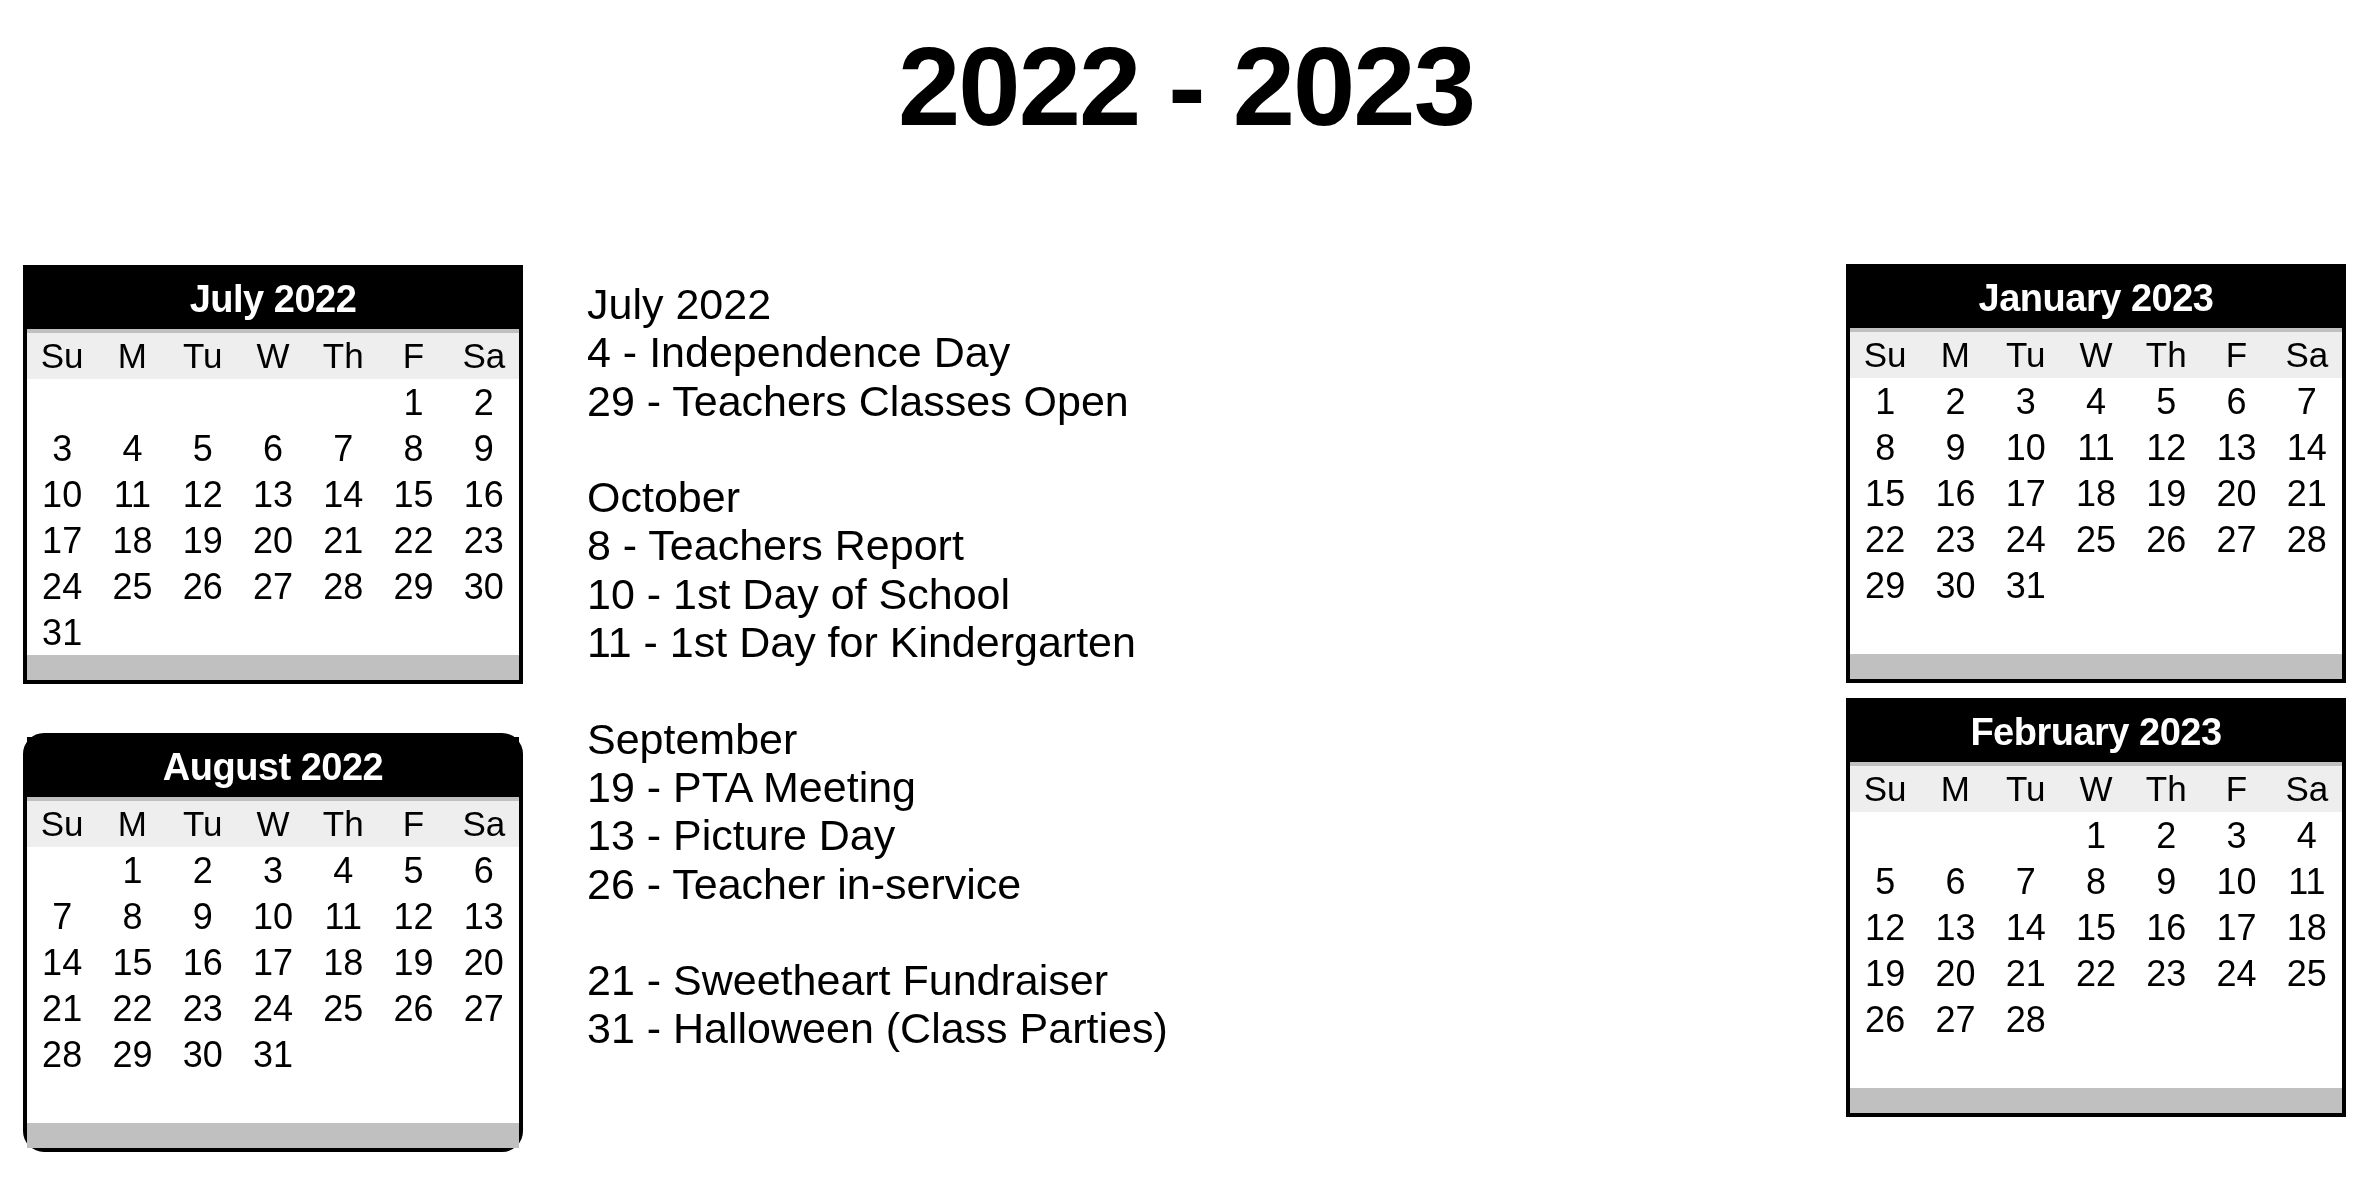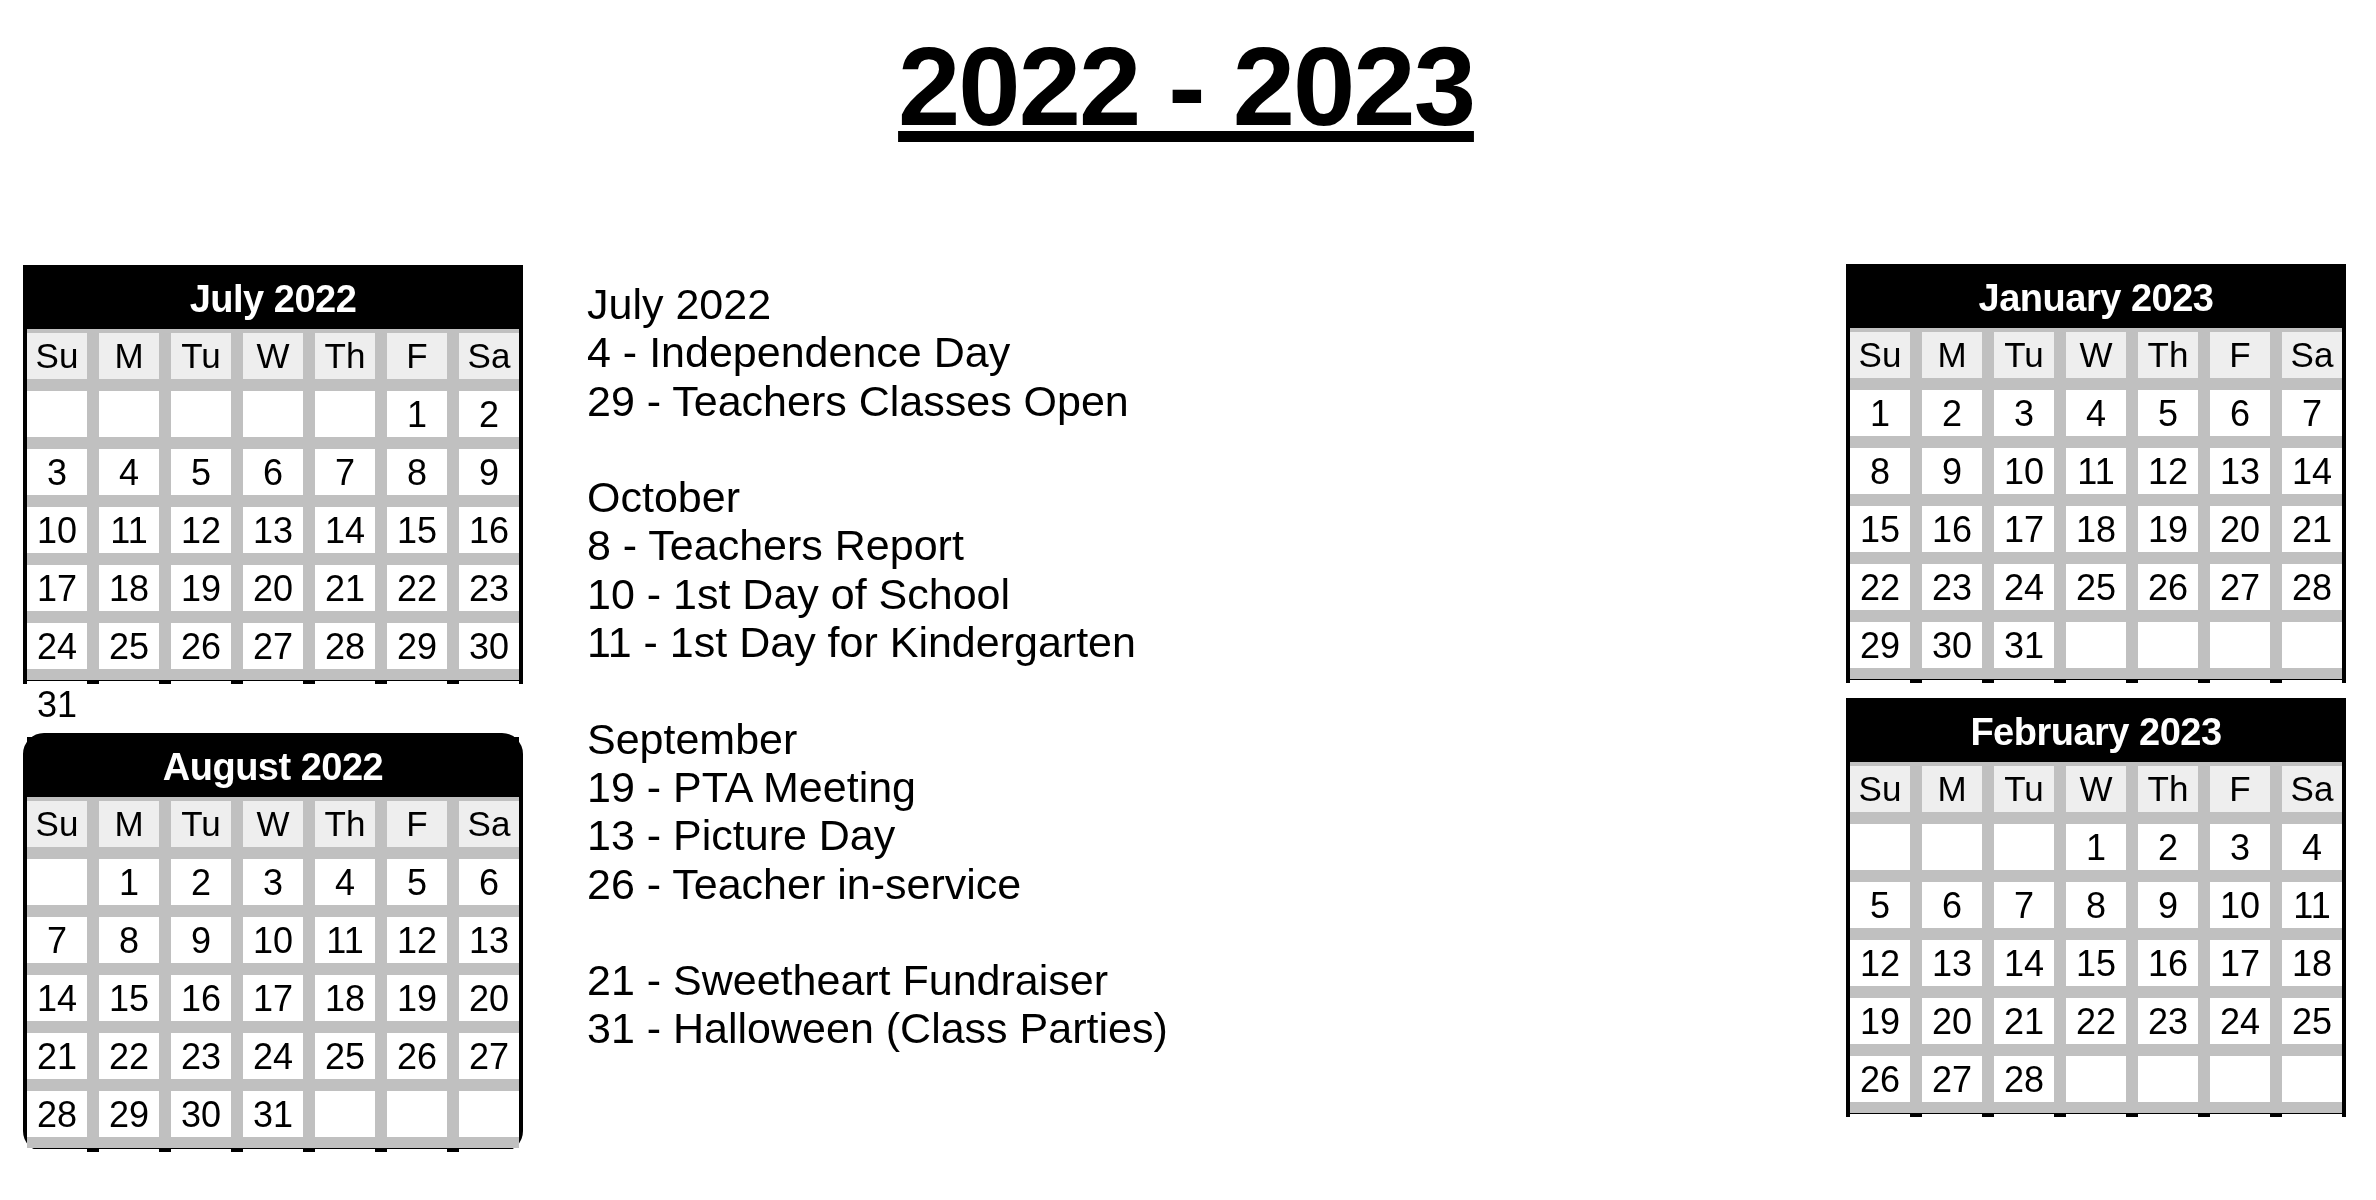--- a/index.html
+++ b/index.html
@@ -1,24 +1,24 @@
 <!DOCTYPE html>
 <html><head>
 <meta charset="utf-8">
 <style>
   html, body { margin:0; padding:0; background:#ffffff; }
   body { width:2376px; height:1200px; position:relative; overflow:hidden;
          font-family:"Liberation Sans", sans-serif; color:#000; }
   .title { position:absolute; left:0; width:2372px; top:22px; text-align:center;
-           font-weight:bold; font-size:112px; line-height:130px; letter-spacing:-2px;text-decoration:underline; }
+           font-weight:bold; font-size:112px; line-height:130px; letter-spacing:-2px; }
   .cal { position:absolute; width:492px; height:411px; border:4px solid #000; background:#fff; }
   .cal-head { height:60px; background:#000; color:#fff; font-weight:bold; font-size:38px;
               line-height:60px; text-align:center; letter-spacing:-0.5px; }
   .cal-grid { display:grid; grid-template-columns:repeat(7, 1fr); grid-template-rows:46px repeat(6, 46px);
-              gap:12px; background:#c0c0c0; border-top:4px solid #c0c0c0; height:347px; }
+              gap:0; background:#c0c0c0; border-top:4px solid #c0c0c0; height:347px; }
   .dn { background:#eeeeee; font-size:35px; line-height:46px; text-align:center; }
   .dc { background:#ffffff; font-size:36px; line-height:48px; text-align:center; }
   .events { position:absolute; left:587px; top:280px; font-size:43px; line-height:48.3px; }
   .ev-line { white-space:nowrap; height:48.3px; }
   .ev-gap { height:48.3px; }
 </style>
 </head>
 <body>
 
 <div class="title">2022 - 2023</div>

